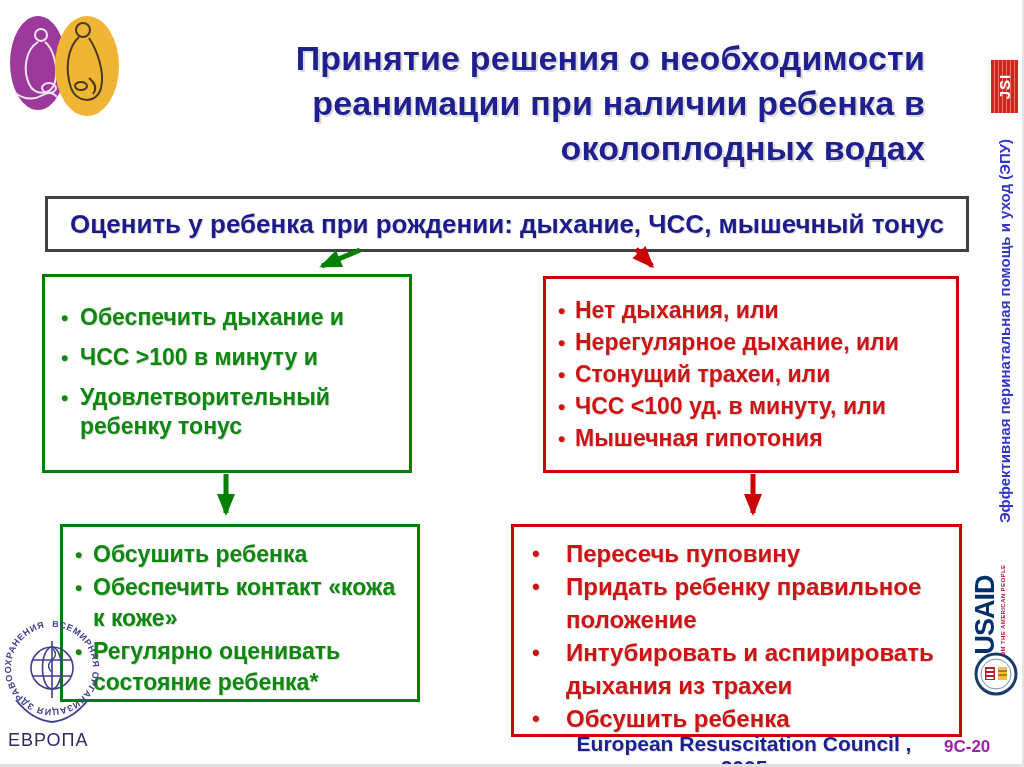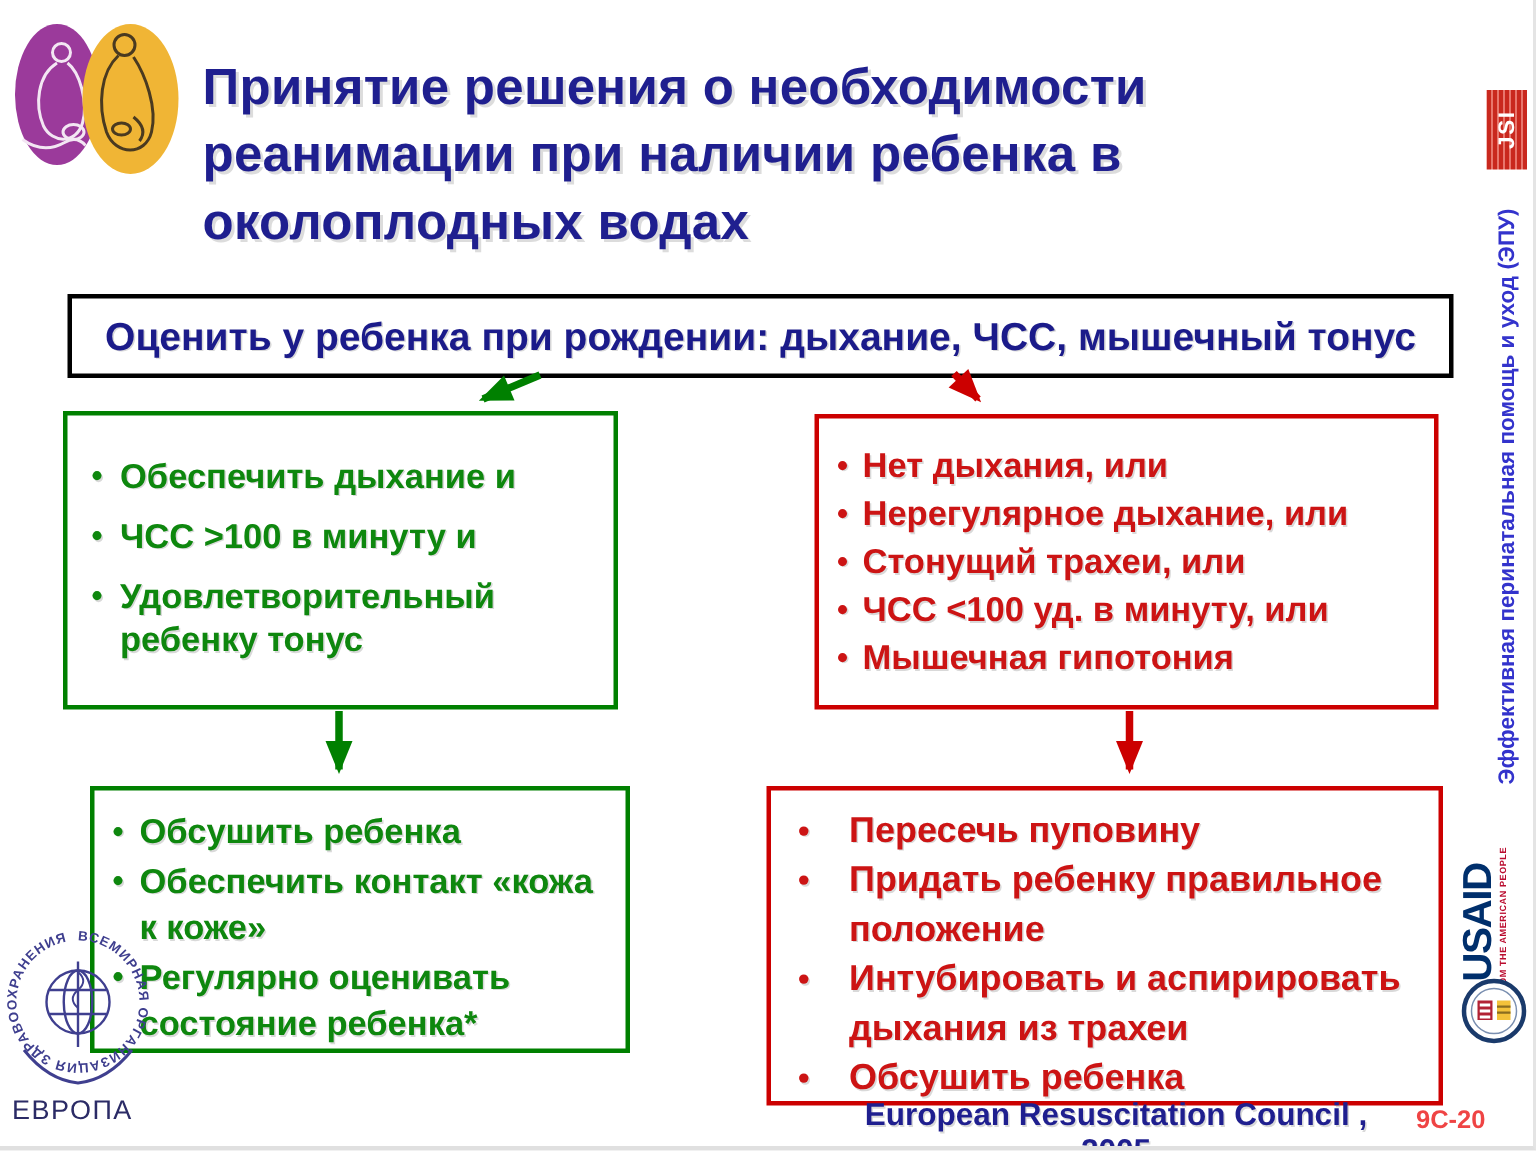--- a/index.html
+++ b/index.html
@@ -7,21 +7,21 @@
   .slide {
     position:relative; width:1024px; height:767px; background:#ffffff;
     font-family:"Liberation Sans","DejaVu Sans",sans-serif; overflow:hidden;
     border-right:2px solid #e4e4e4; border-bottom:3px solid #e0e0e0;
   }
   
   .logo-ovals { position:absolute; left:5px; top:8px; }
   .title {
     position:absolute; left:135px; top:36px; width:790px;
     font-size:34px; font-weight:bold; line-height:45px; color:#1f1f8f;
-    text-shadow:2px 2px 0 rgba(130,130,130,0.28); letter-spacing:0.2px;
+    text-shadow:2px 2px 0 rgba(130,130,130,0.28); letter-spacing:0.2px;text-align:right;
   }
   
   .jsi {
     position:absolute; left:991px; top:60px; width:27px; height:53px;
     background:repeating-linear-gradient(90deg,#c9281e 0 3px,#e8766d 3px 4px);
     display:flex; align-items:center; justify-content:center;
   }
   .jsi span { transform:rotate(-90deg); color:#ffffff; font-weight:900; font-size:15px; letter-spacing:1px; }
   .vertical-program {
     position:absolute; left:796px; top:321px; width:420px; height:20px;
@@ -32,21 +32,21 @@
     position:absolute; left:937px; top:593px; width:114px; height:44px;
     transform:rotate(-90deg); text-align:center; line-height:1;
   }
   .usaid-word { font-size:27px; font-weight:900; color:#002f6c; letter-spacing:-1px; }
   .usaid-tagline { font-size:6px; font-weight:bold; color:#ba0c2f; letter-spacing:0.4px; margin-top:1px; }
   .usaid-seal { position:absolute; left:973px; top:651px; }
   
   .box { position:absolute; background:#ffffff; }
   .assess-box {
     left:45px; top:196px; width:924px; height:56px;
-    border:3px solid #000000; display:flex; align-items:center; justify-content:center;
+    border:3px solid #404040; display:flex; align-items:center; justify-content:center;
     font-size:26px; font-weight:bold; color:#1b1b8a;
     text-shadow:1px 1px 0 rgba(130,130,130,0.3);
   }
   .green-box { border:3px solid #008000; color:#0e870e; }
   .red-box   { border:3px solid #cc0000; color:#cc1414; }
   .mid-green { left:42px;  top:274px; width:370px; height:199px; padding:26px 10px 0 16px; }
   .mid-red   { left:543px; top:276px; width:416px; height:197px; padding:18px 8px 0 12px; }
   .bot-green { left:60px;  top:524px; width:360px; height:178px; padding:12px 6px 0 12px; }
   .bot-red   { left:511px; top:524px; width:451px; height:213px; padding:10px 6px 0 14px; }
   .bullet { display:flex; font-weight:bold; text-shadow:1px 1px 0 rgba(130,130,130,0.3); }
@@ -65,21 +65,21 @@
   .who-logo { position:absolute; left:2px; top:610px; }
   .who-region {
     position:absolute; left:8px; top:730px; font-size:18px; color:#2b2b66; letter-spacing:1px;
   }
   .footer-source {
     position:absolute; left:560px; top:732px; width:368px; text-align:center;
     font-size:21px; font-weight:bold; color:#1f1f8f; text-shadow:1px 1px 0 rgba(130,130,130,0.3);
   }
   .slide-number {
     position:absolute; left:944px; top:737px; width:70px;
-    font-size:17px; font-weight:bold; color:#ef4444;
+    font-size:17px; font-weight:bold; color:#a21caf;
   }
 </style>
 </head>
 <body>
 
 <div class="slide">
 
   <svg class="logo-ovals" width="120" height="115" viewBox="0 0 120 115">
     <ellipse cx="33" cy="55" rx="28" ry="47" fill="#9b3a9b"></ellipse>
     <g stroke="#f3e6f3" stroke-width="2" fill="none">

